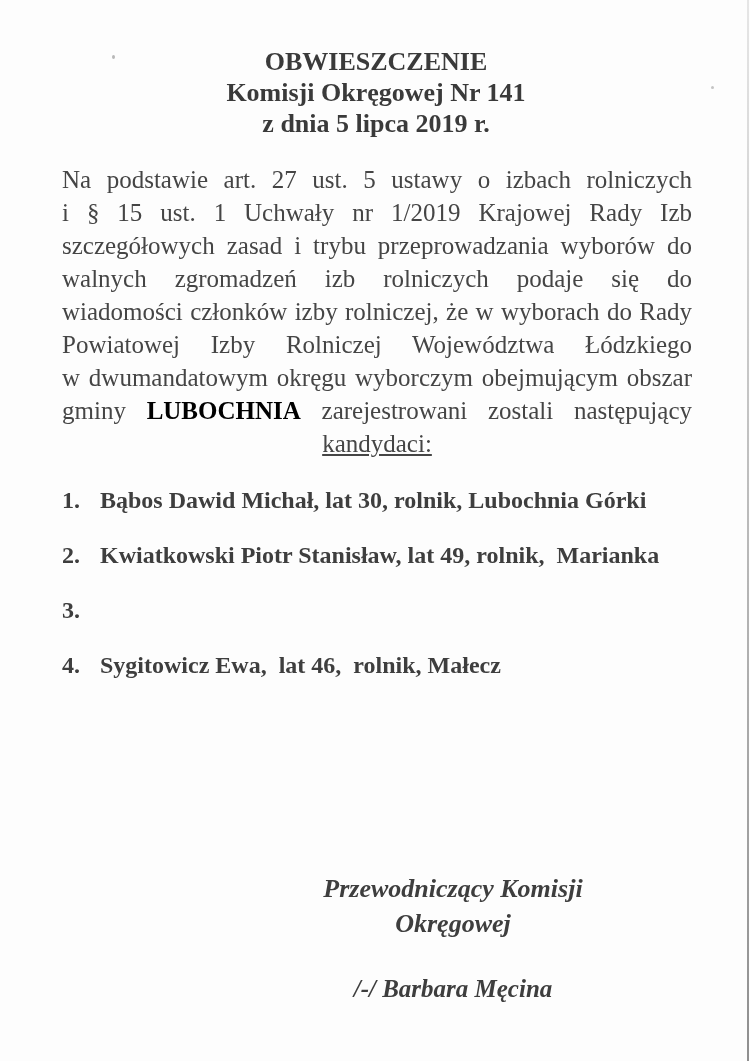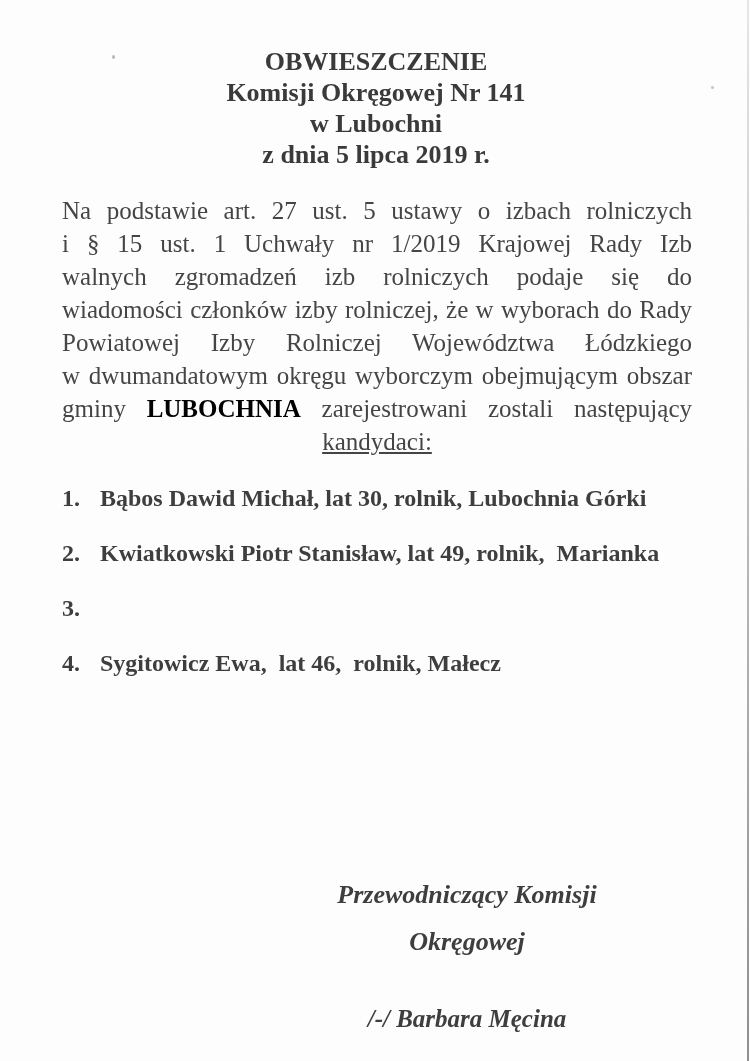--- a/index.html
+++ b/index.html
@@ -61,28 +61,28 @@
   .candidate-number {
     flex: none;
     width: 38px;
   }
   .candidate-text {
     white-space: pre-wrap;
   }
   
   .signature {
     position: absolute;
-    left: 281px;
+    left: 267px;
     top: 871px;
     width: 372px;
     text-align: center;
     font-weight: bold;
     font-style: italic;
     font-size: 26px;
-    line-height: 47px;
+    line-height: 35px;
     color: #3e3e3e;
   }
   .signature-name {
     margin-top: 30px;
     font-size: 25px;
   }
   
   .scan-edge-line {
     position: absolute;
     top: 0;
@@ -111,27 +111,27 @@
   }
 </style>
 </head>
 <body>
 
 <div class="page">
 
   <div class="title-block">
     <div>OBWIESZCZENIE</div>
     <div>Komisji Okręgowej Nr 141</div>
-    <div>w Lubochni</div>
     <div>z dnia 5 lipca 2019 r.</div>
   </div>
 
   <div class="intro">
     <div class="jline">Na podstawie art. 27 ust. 5 ustawy o izbach rolniczych</div>
     <div class="jline">i § 15 ust. 1  Uchwały nr 1/2019 Krajowej Rady Izb</div>
+    <div class="jline">szczegółowych zasad i trybu przeprowadzania wyborów do</div>
     <div class="jline">walnych zgromadzeń izb rolniczych podaje się do</div>
     <div class="jline">wiadomości członków izby rolniczej, że w wyborach do Rady</div>
     <div class="jline">Powiatowej  Izby Rolniczej Województwa Łódzkiego</div>
     <div class="jline">w dwumandatowym okręgu wyborczym obejmującym obszar</div>
     <div class="jline"><span>gminy </span><span class="emph">LUBOCHNIA</span><span> zarejestrowani zostali następujący</span></div>
     <div class="plainline">kandydaci:</div>
   </div>
 
   <div class="candidates">
     <div class="candidate">

